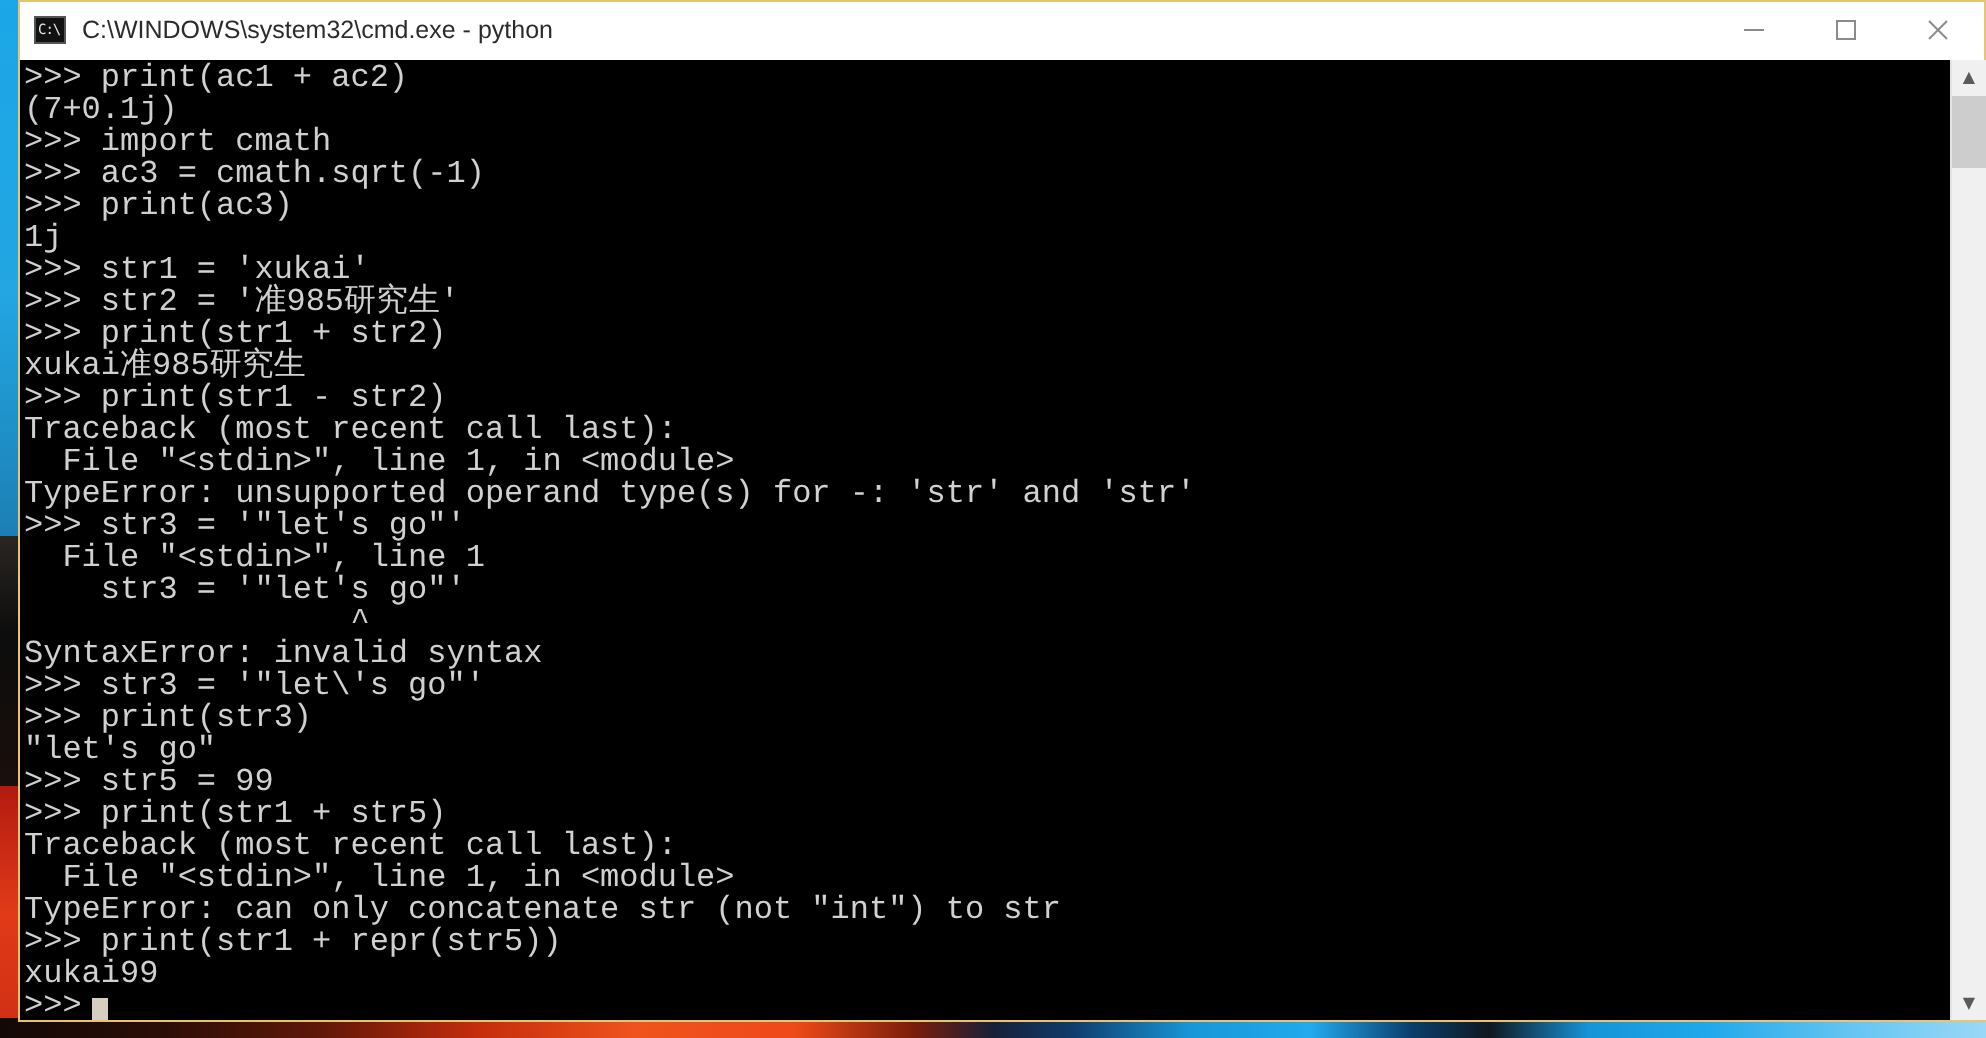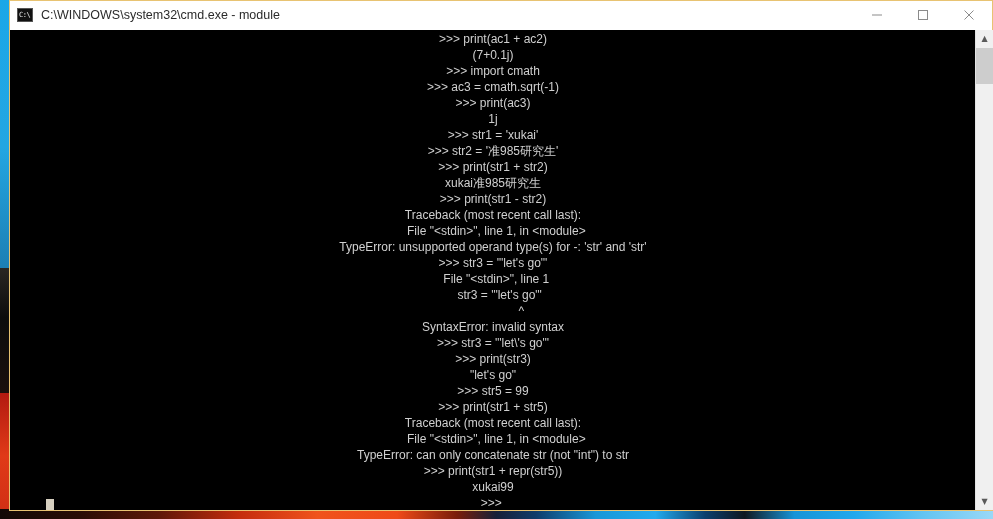--- a/index.html
+++ b/index.html
@@ -137,27 +137,26 @@
     bottom: 0;
     background: #000;
     overflow: hidden;
   }
   #term-text {
     position: absolute;
     left: 2px;
     top: 1px;
     right: 18px;
     margin: 0;
-    font-family: Liberation Sans, sans-serif;
-    font-size: 12px;
+    font-family: Liberation Mono, monospace;
+    font-size: 16px;
     line-height: 16px;
     color: #d0d0d0;
     white-space: pre;
     letter-spacing: 0px;
-    text-align: center;
   }
   #term-cursor {
     position: absolute;
     left: 36px;
     top: 469px;
     width: 8px;
     height: 13px;
     background: #d6cfc0;
   }
 
@@ -210,21 +209,21 @@
   <div class="wp-left-dark"></div>
   <div class="wp-left-red"></div>
   <div class="wp-bottom-top"></div>
   <div class="wp-bottom"></div>
 </div>
 
 <div id="console-window">
 
   <div id="title-bar">
     <div id="title-icon"></div>
-    <div id="title-text">C:\WINDOWS\system32\cmd.exe - module</div>
+    <div id="title-text">C:\WINDOWS\system32\cmd.exe - python</div>
 
     <div class="win-btn">
       <svg width="12" height="12" viewBox="0 0 12 12" aria-hidden="true">
         <line x1="1" y1="6" x2="11" y2="6" stroke="#8b8b8b" stroke-width="1"></line>
       </svg>
     </div>
     <div class="win-btn">
       <svg width="12" height="12" viewBox="0 0 12 12" aria-hidden="true">
         <rect x="1.5" y="1.5" width="9" height="9" fill="none" stroke="#8b8b8b" stroke-width="1"></rect>
       </svg>

